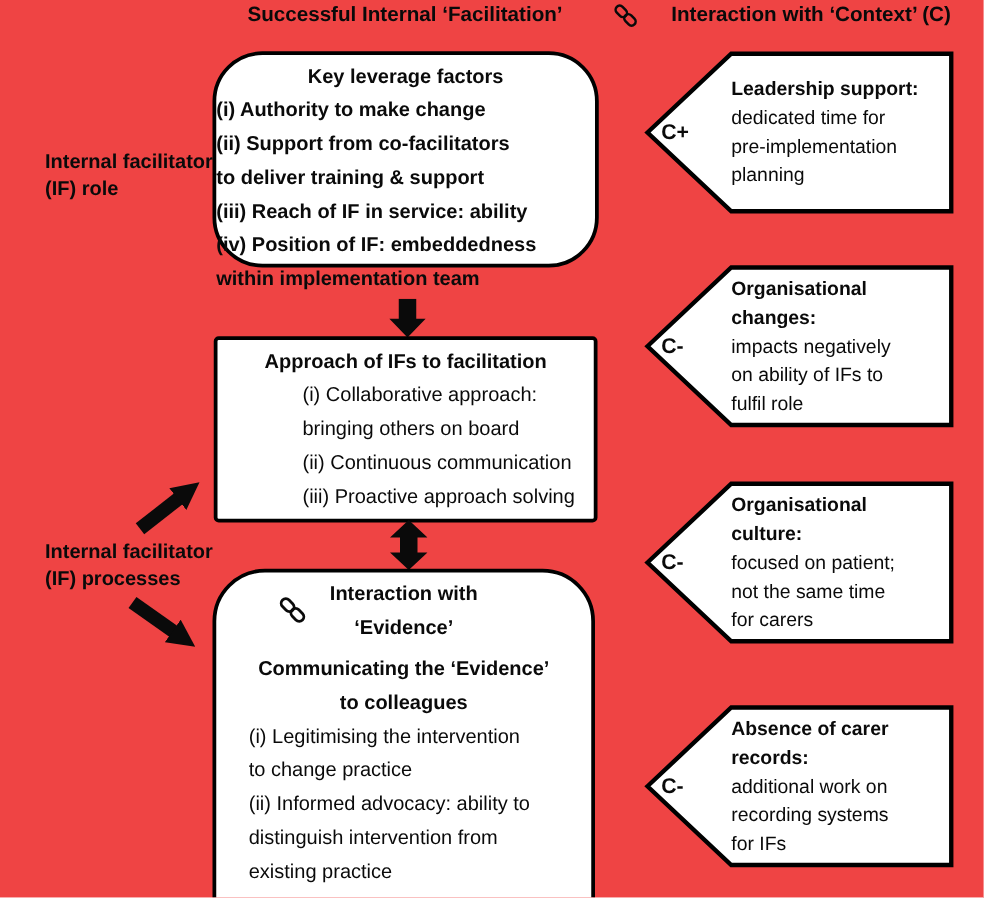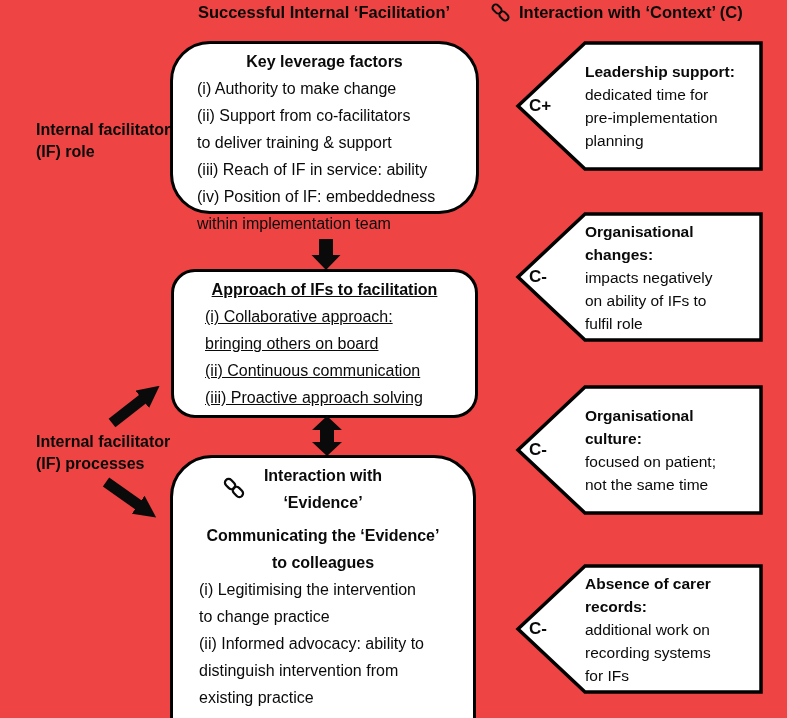--- a/index.html
+++ b/index.html
@@ -2,36 +2,36 @@
 <html><head>
 <meta charset="utf-8">
 <style>
   html,body{margin:0;padding:0;background:#fff;}
   .canvas{
     position:relative;width:787px;height:718px;background:#ef4444;
     font-family:"Liberation Sans",sans-serif;color:#0a0a0a;overflow:hidden;
   }
   .col-title{position:absolute;font-weight:bold;font-size:16.5px;line-height:20px;}
   .left-title{left:168px;top:2px;width:312px;text-align:center;}
-  .right-header{position:absolute;left:489px;top:1px;width:298px;display:flex;align-items:flex-start;gap:7px;}
+  .right-header{position:absolute;left:489px;top:1px;width:298px;display:flex;align-items:flex-start;gap:25px;}
   .right-header .title{font-weight:bold;font-size:16.5px;line-height:22px;white-space:nowrap;}
   .chain{display:inline-block;line-height:0;}
   .side-label{position:absolute;text-align:left;font-weight:bold;font-size:16px;line-height:22px;padding-left:36px;}
   .side-role{left:0;top:119px;width:156px;}
   .side-proc{left:0;top:431px;width:146px;}
   .box{
     position:absolute;box-sizing:border-box;background:#fff;
     border:3.5px solid #000;font-size:16px;line-height:27px;
   }
   .box1{left:170px;top:41px;width:309px;height:173px;border-radius:40px;padding-top:4px;}
-  .box2{left:171px;top:269px;width:307px;height:149px;border-radius:24px;padding-top:4px;text-decoration:underline;}
+  .box2{left:171px;top:269px;width:307px;height:149px;border-radius:4px;padding-top:4px;}
   .box3{left:170px;top:455px;width:306px;height:316px;border-radius:42px;padding-top:4px;}
   .box-heading{text-align:center;font-weight:bold;}
-  .box1 .box-lines{padding-left:24px;padding-right:4px;}
-  .box2 .box-lines{padding-left:31px;padding-right:4px;}
+  .box1 .box-lines{padding-right:4px;font-weight:bold;}
+  .box2 .box-lines{padding-left:31px;padding-right:4px;margin-left:37px;}
   .box3 .box-lines{padding-left:26px;padding-right:4px;}
   .ev-icon{position:absolute;left:48px;top:17px;}
   .subhead-gap{height:6px;}
   .arrow{position:absolute;line-height:0;}
   .tag{position:absolute;left:515px;width:249px;height:132px;}
   .tag svg.shape{position:absolute;left:0;top:0;}
   .tag-c{
     position:absolute;left:14px;top:0;height:132px;display:flex;align-items:center;
     font-weight:bold;font-size:17px;
   }
@@ -180,20 +180,21 @@
   <div class="tag" style="top:384px;">
     <svg class="shape" width="249" height="132" viewBox="0 0 249 132">
       <polygon points="3,66 70,3 246,3 246,129 70,129" fill="#ffffff" stroke="#000000" stroke-width="3.5"></polygon>
     </svg>
     <div class="tag-c">C-</div>
     <div class="tag-text">
       <div class="b">Organisational</div>
       <div class="b">culture:</div>
       <div>focused on patient;</div>
       <div>not the same time</div>
+      <div>for carers</div>
     </div>
   </div>
 
   <div class="tag" style="top:563px;">
     <svg class="shape" width="249" height="132" viewBox="0 0 249 132">
       <polygon points="3,66 70,3 246,3 246,129 70,129" fill="#ffffff" stroke="#000000" stroke-width="3.5"></polygon>
     </svg>
     <div class="tag-c">C-</div>
     <div class="tag-text">
       <div class="b">Absence of carer</div>

